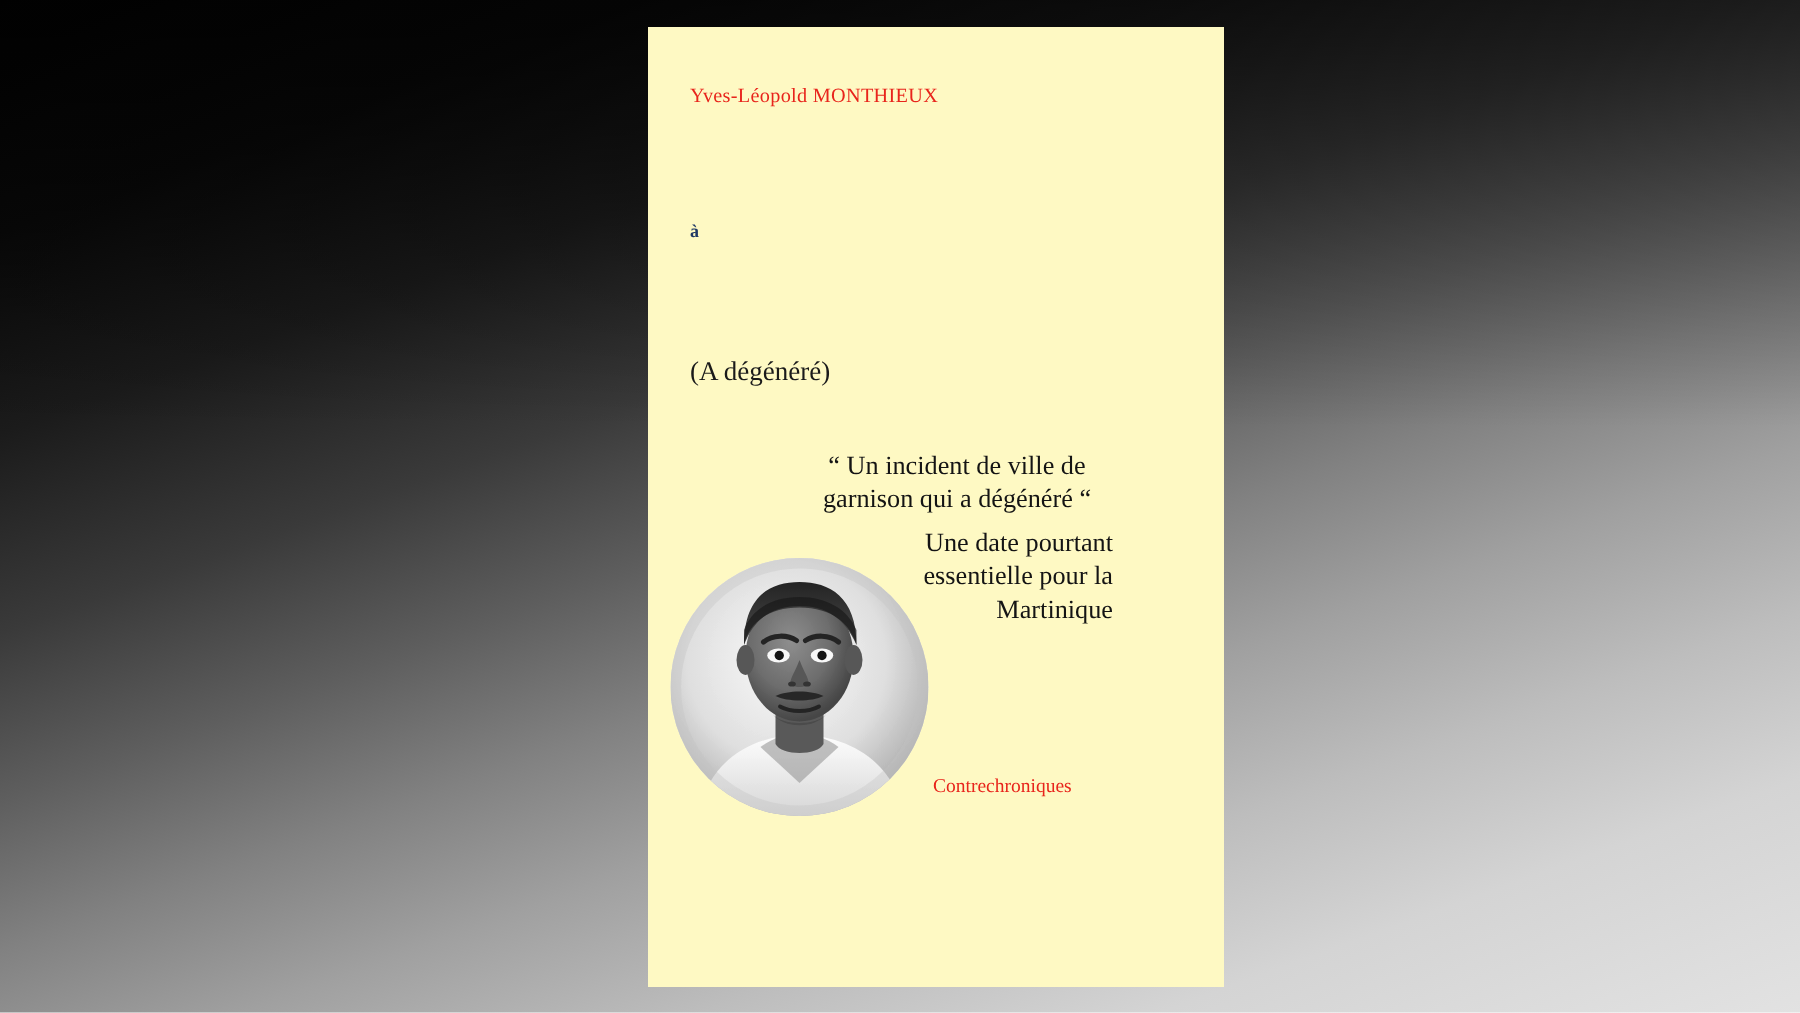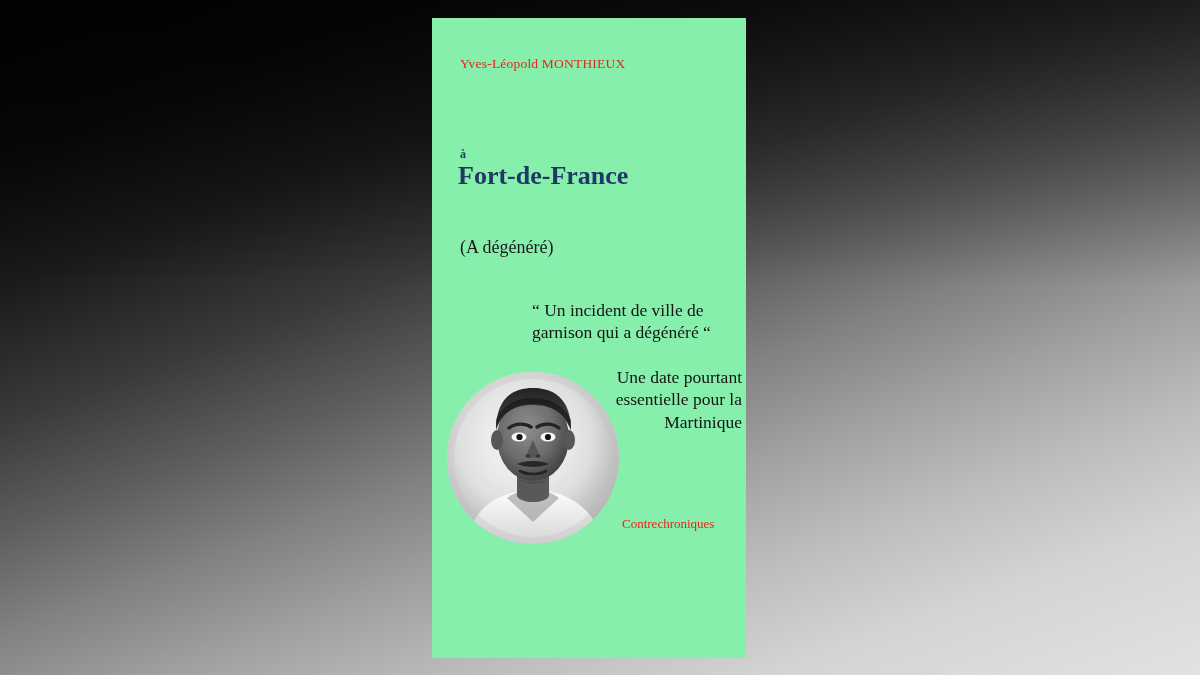--- a/index.html
+++ b/index.html
@@ -40,23 +40,23 @@
     width: 1200px; height: 300px;
     background: linear-gradient(to bottom, rgba(0,0,0,0.55), rgba(0,0,0,0) 95%);
     pointer-events: none;
   }
 
   
   #cover {
     position: absolute;
     left: 432px;
     top: 18px;
-    width: 314px;
+    width: 384px;
     height: 640px;
-    background: #86efac;
+    background: #fef9c3;
     overflow: hidden;
   }
 
   .author {
     position: absolute;
     left: 28px;
     top: 38px;
     color: #e8251c;
     font-size: 13.5px;
     letter-spacing: 0.2px;
@@ -111,31 +111,31 @@
     color: #1a1a1a;
     font-size: 18px;
     font-family: "Liberation Serif", serif;
   }
 
   .quote {
     position: absolute;
     left: 100px;
     top: 281px;
     width: 212px;
-    text-align: left;
+    text-align: center;
     color: #141414;
     font-size: 17.5px;
     line-height: 1.28;
     font-family: "Liberation Serif", serif;
   }
 
   .tagline {
     position: absolute;
     left: 150px;
-    top: 348px;
+    top: 332px;
     width: 160px;
     text-align: right;
     color: #141414;
     font-size: 17.5px;
     line-height: 1.28;
     font-family: "Liberation Serif", serif;
   }
 
   .publisher {
     position: absolute;
@@ -166,21 +166,20 @@
 
 <div id="backdrop"></div>
 
 <div id="cover">
 
   <div class="author">Yves-Léopold MONTHIEUX</div>
 
 
   <div class="title-a">à</div>
 
-  <div class="title-city">Fort-de-France</div>
 
 
   <div class="note">(A dégénéré)</div>
 
   <div class="quote">“ Un incident de ville de garnison qui a dégénéré “</div>
 
   <div class="tagline">Une date pourtant essentielle pour la Martinique</div>
 
   <div class="portrait">
     <svg width="172" height="172" viewBox="0 0 172 172" xmlns="http://www.w3.org/2000/svg">

